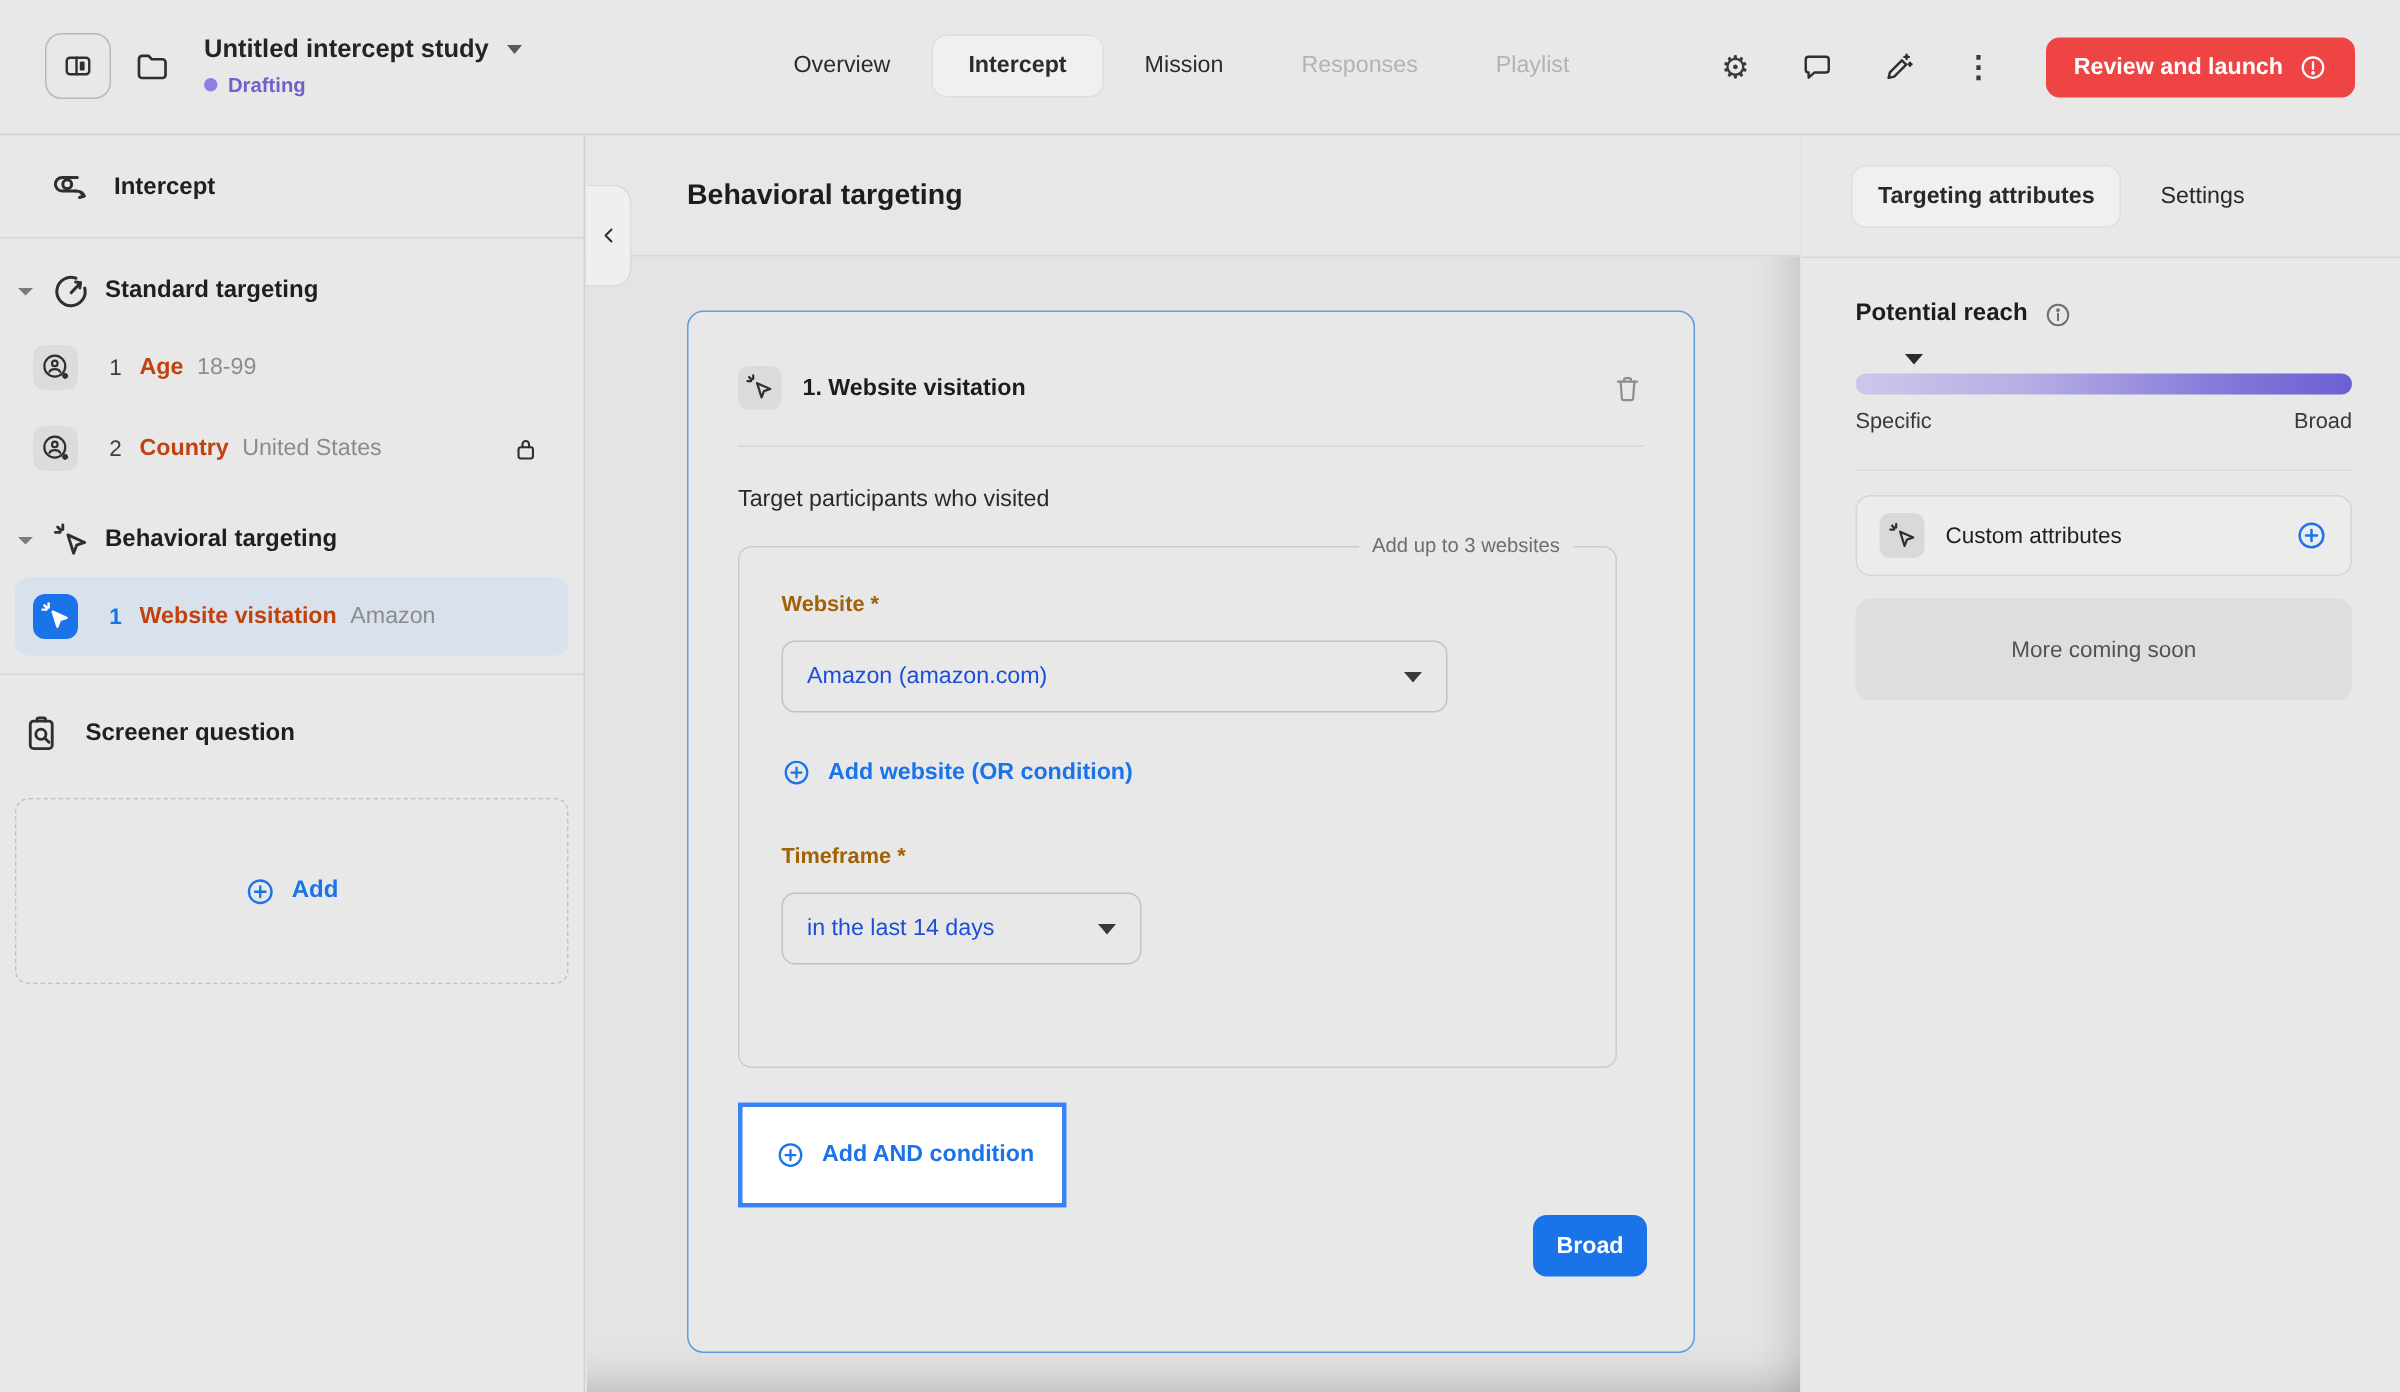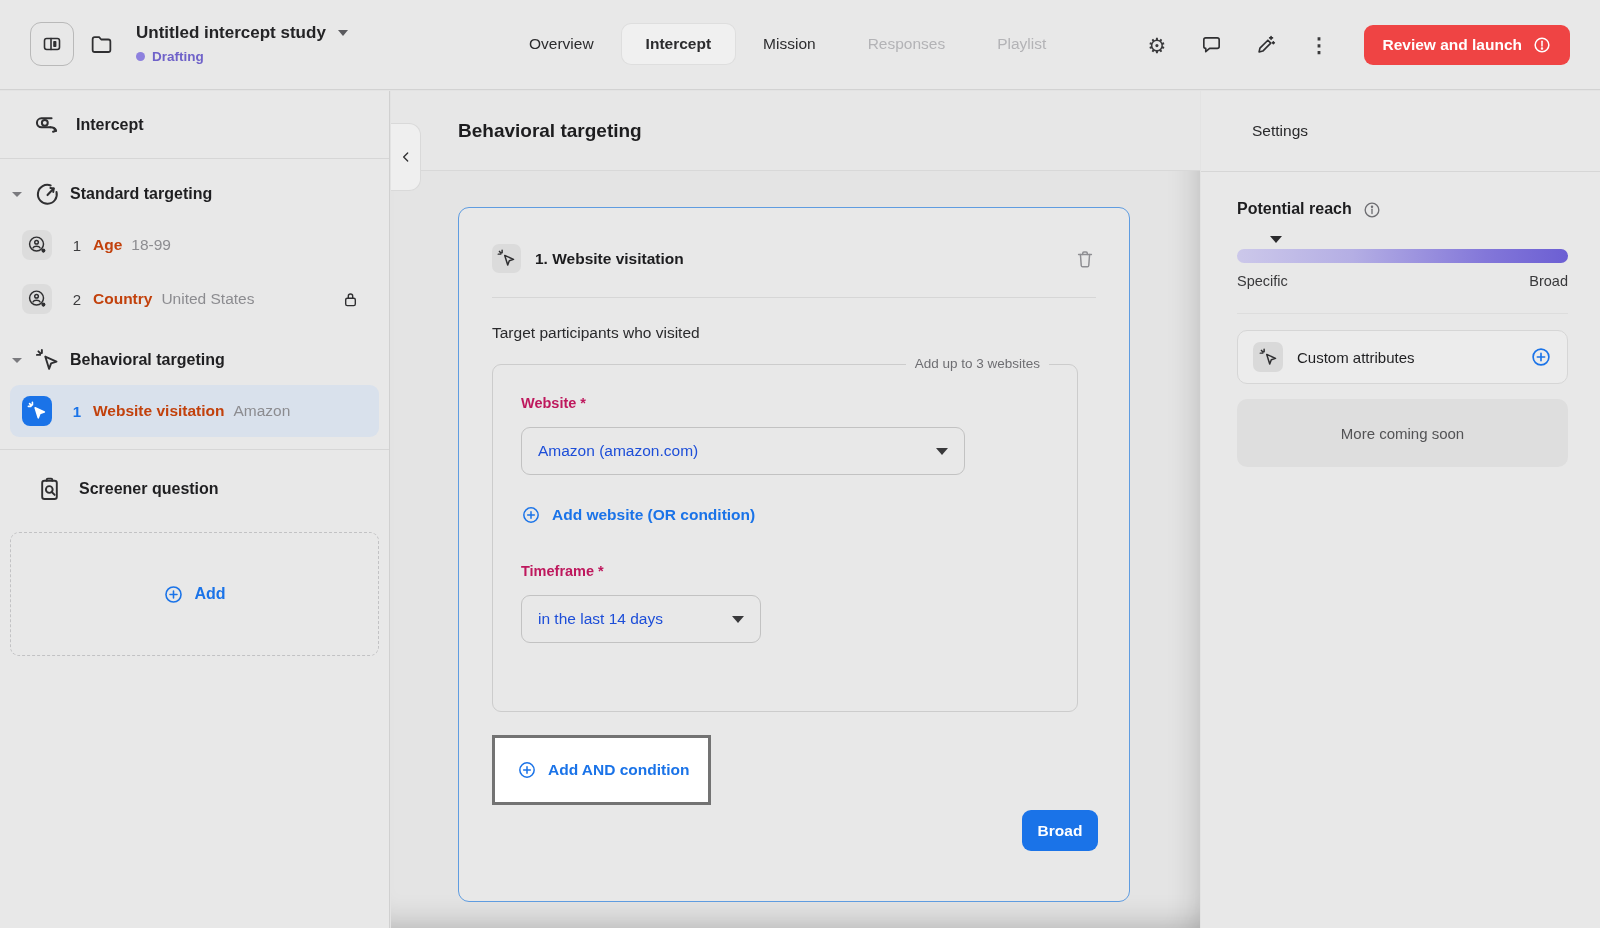--- a/index.html
+++ b/index.html
@@ -52,21 +52,21 @@
   .sb-item .sq{ width:30px; height:30px; border-radius:8px; background:#dcdcdc; display:flex; align-items:center; justify-content:center; flex:0 0 auto; }
   .sb-item .num{ width:26px; text-align:center; margin-left:12px; font-size:15px; color:#3c3c3e; }
   .sb-item .lbl{ font-size:15.5px; font-weight:bold; color:#c2410c; margin-left:3px; }
   .sb-item .val{ font-size:15.5px; color:#8c8c90; margin-left:9px; }
   .sb-item.selected{ background:#d9e1ec; }
   .sb-item.selected .sq{ background:#1a73e8; }
   .sb-item.selected .num{ color:#1a73e8; font-weight:bold; }
   .sb-item .spacer{ flex:1; }
   .sb-item .lock{ margin-right:18px; color:#4a4a4c; }
   .sb-divider{ height:1px; background:#d6d6d6; margin-top:12px; }
-  .sb-screener{ height:50px; margin-top:14px; padding-left:36px; gap:16px; }
+  .sb-screener{ height:50px; margin-top:14px; padding-left:14px; gap:16px; }
   .add-box{ margin:18px 10px 0 10px; height:124px; border:1.5px dashed #c2c2c4; border-radius:9px;
     display:flex; align-items:center; justify-content:center; cursor:pointer; }
   .add-link{ display:flex; align-items:center; gap:10px; color:#1a73e8; font-size:16px; font-weight:bold; }
 
   
   .main{ position:absolute; top:91px; left:391px; width:809px; height:837px;
     background:#e4e4e4;
     box-shadow:inset -26px 0 30px -22px rgba(0,0,0,0.16), inset 0 -30px 28px -24px rgba(0,0,0,0.18); }
   .main-header{ position:absolute; top:0; left:0; right:0; height:80px; background:#e7e7e7;
     border-bottom:1px solid #d8d8d8; display:flex; align-items:center; padding-left:67px; }
@@ -83,32 +83,32 @@
   .card-title{ font-size:15.5px; font-weight:bold; color:#1c1c1e; }
   .card-head .spacer{ flex:1; }
   .trash-btn{ color:#8e8e92; cursor:pointer; }
   .card-divider{ height:1px; background:#d6d6d6; margin-top:24px; }
   .card-desc{ margin-top:26px; font-size:15.5px; color:#2a2a2c; }
 
   .fieldset{ position:relative; margin-top:22px; width:586px; height:348px;
     border:1px solid #cccccc; border-radius:9px; padding:0 28px; }
   .legend{ position:absolute; top:-9px; right:28px; background:#e8e8e8; padding:0 9px;
     font-size:13.5px; color:#6e6e72; }
-  .field-label{ margin-top:30px; font-size:14.5px; font-weight:bold; color:#be185d; }
+  .field-label{ margin-top:30px; font-size:14.5px; font-weight:bold; color:#a16207; }
   .select{ margin-top:16px; height:48px; border:1px solid #c2c2c2; border-radius:9px;
     display:flex; align-items:center; padding:0 16px; font-size:15.5px; color:#1d4ed8; cursor:pointer; background:transparent; }
   .select .spacer{ flex:1; }
   .sel-caret{ width:0; height:0; border-left:6.5px solid transparent; border-right:6.5px solid transparent; border-top:7px solid #39393b; }
   .select.website{ width:444px; }
   .select.timeframe{ width:240px; }
   .or-link{ margin-top:30px; display:flex; align-items:center; gap:11px; color:#1a73e8;
     font-size:15.5px; font-weight:bold; cursor:pointer; width:fit-content; }
 
   .and-highlight{ position:absolute; left:33px; top:527px; width:219px; height:70px;
-    background:#ffffff; border:3px solid #737373; display:flex; align-items:center; padding-left:22px; }
+    background:#ffffff; border:3px solid #3b82f6; display:flex; align-items:center; padding-left:22px; }
   .done-btn{ position:absolute; right:31px; bottom:50px; width:76px; height:41px; background:#1a73e8;
     color:#fff; border:none; border-radius:9px; font-size:15.5px; font-weight:bold; cursor:pointer; font-family:inherit; }
 
   
   .panel{ position:absolute; top:91px; left:1201px; width:399px; height:837px; background:#e8e8e8; }
   .panel-tabs{ height:81px; border-bottom:1px solid #d6d6d6; display:flex; align-items:center; padding-left:34px; gap:10px; }
   .ptab{ font-size:15.5px; color:#29292b; padding:11px 17px; border-radius:9px; cursor:pointer; white-space:nowrap; }
   .ptab.active{ background:#f0f0f0; font-weight:bold; box-shadow:0 0 0 1px #dedede; }
   .panel-body{ padding:28px 32px 0 36px; }
   .reach-head{ display:flex; align-items:flex-start; gap:10px; }
@@ -373,20 +373,21 @@
         <span>Add AND condition</span>
       </div>
     </div>
 
     <button class="done-btn">Broad</button>
   </section>
 </main>
 
 <aside class="panel">
   <div class="panel-tabs">
+    <div class="ptab active">Targeting attributes</div>
     <div class="ptab">Settings</div>
   </div>
 
   <div class="panel-body">
     <div class="reach-head">
       <span class="reach-title">Potential reach</span>
       <span class="info-icn">
         <svg width="20" height="20" viewBox="0 0 24 24" style="fill:none;stroke:#6e6e72;stroke-width:1.6;stroke-linecap:round">
           <circle cx="12" cy="12" r="8.2"></circle>
           <line x1="12" y1="11" x2="12" y2="16.2"></line>

